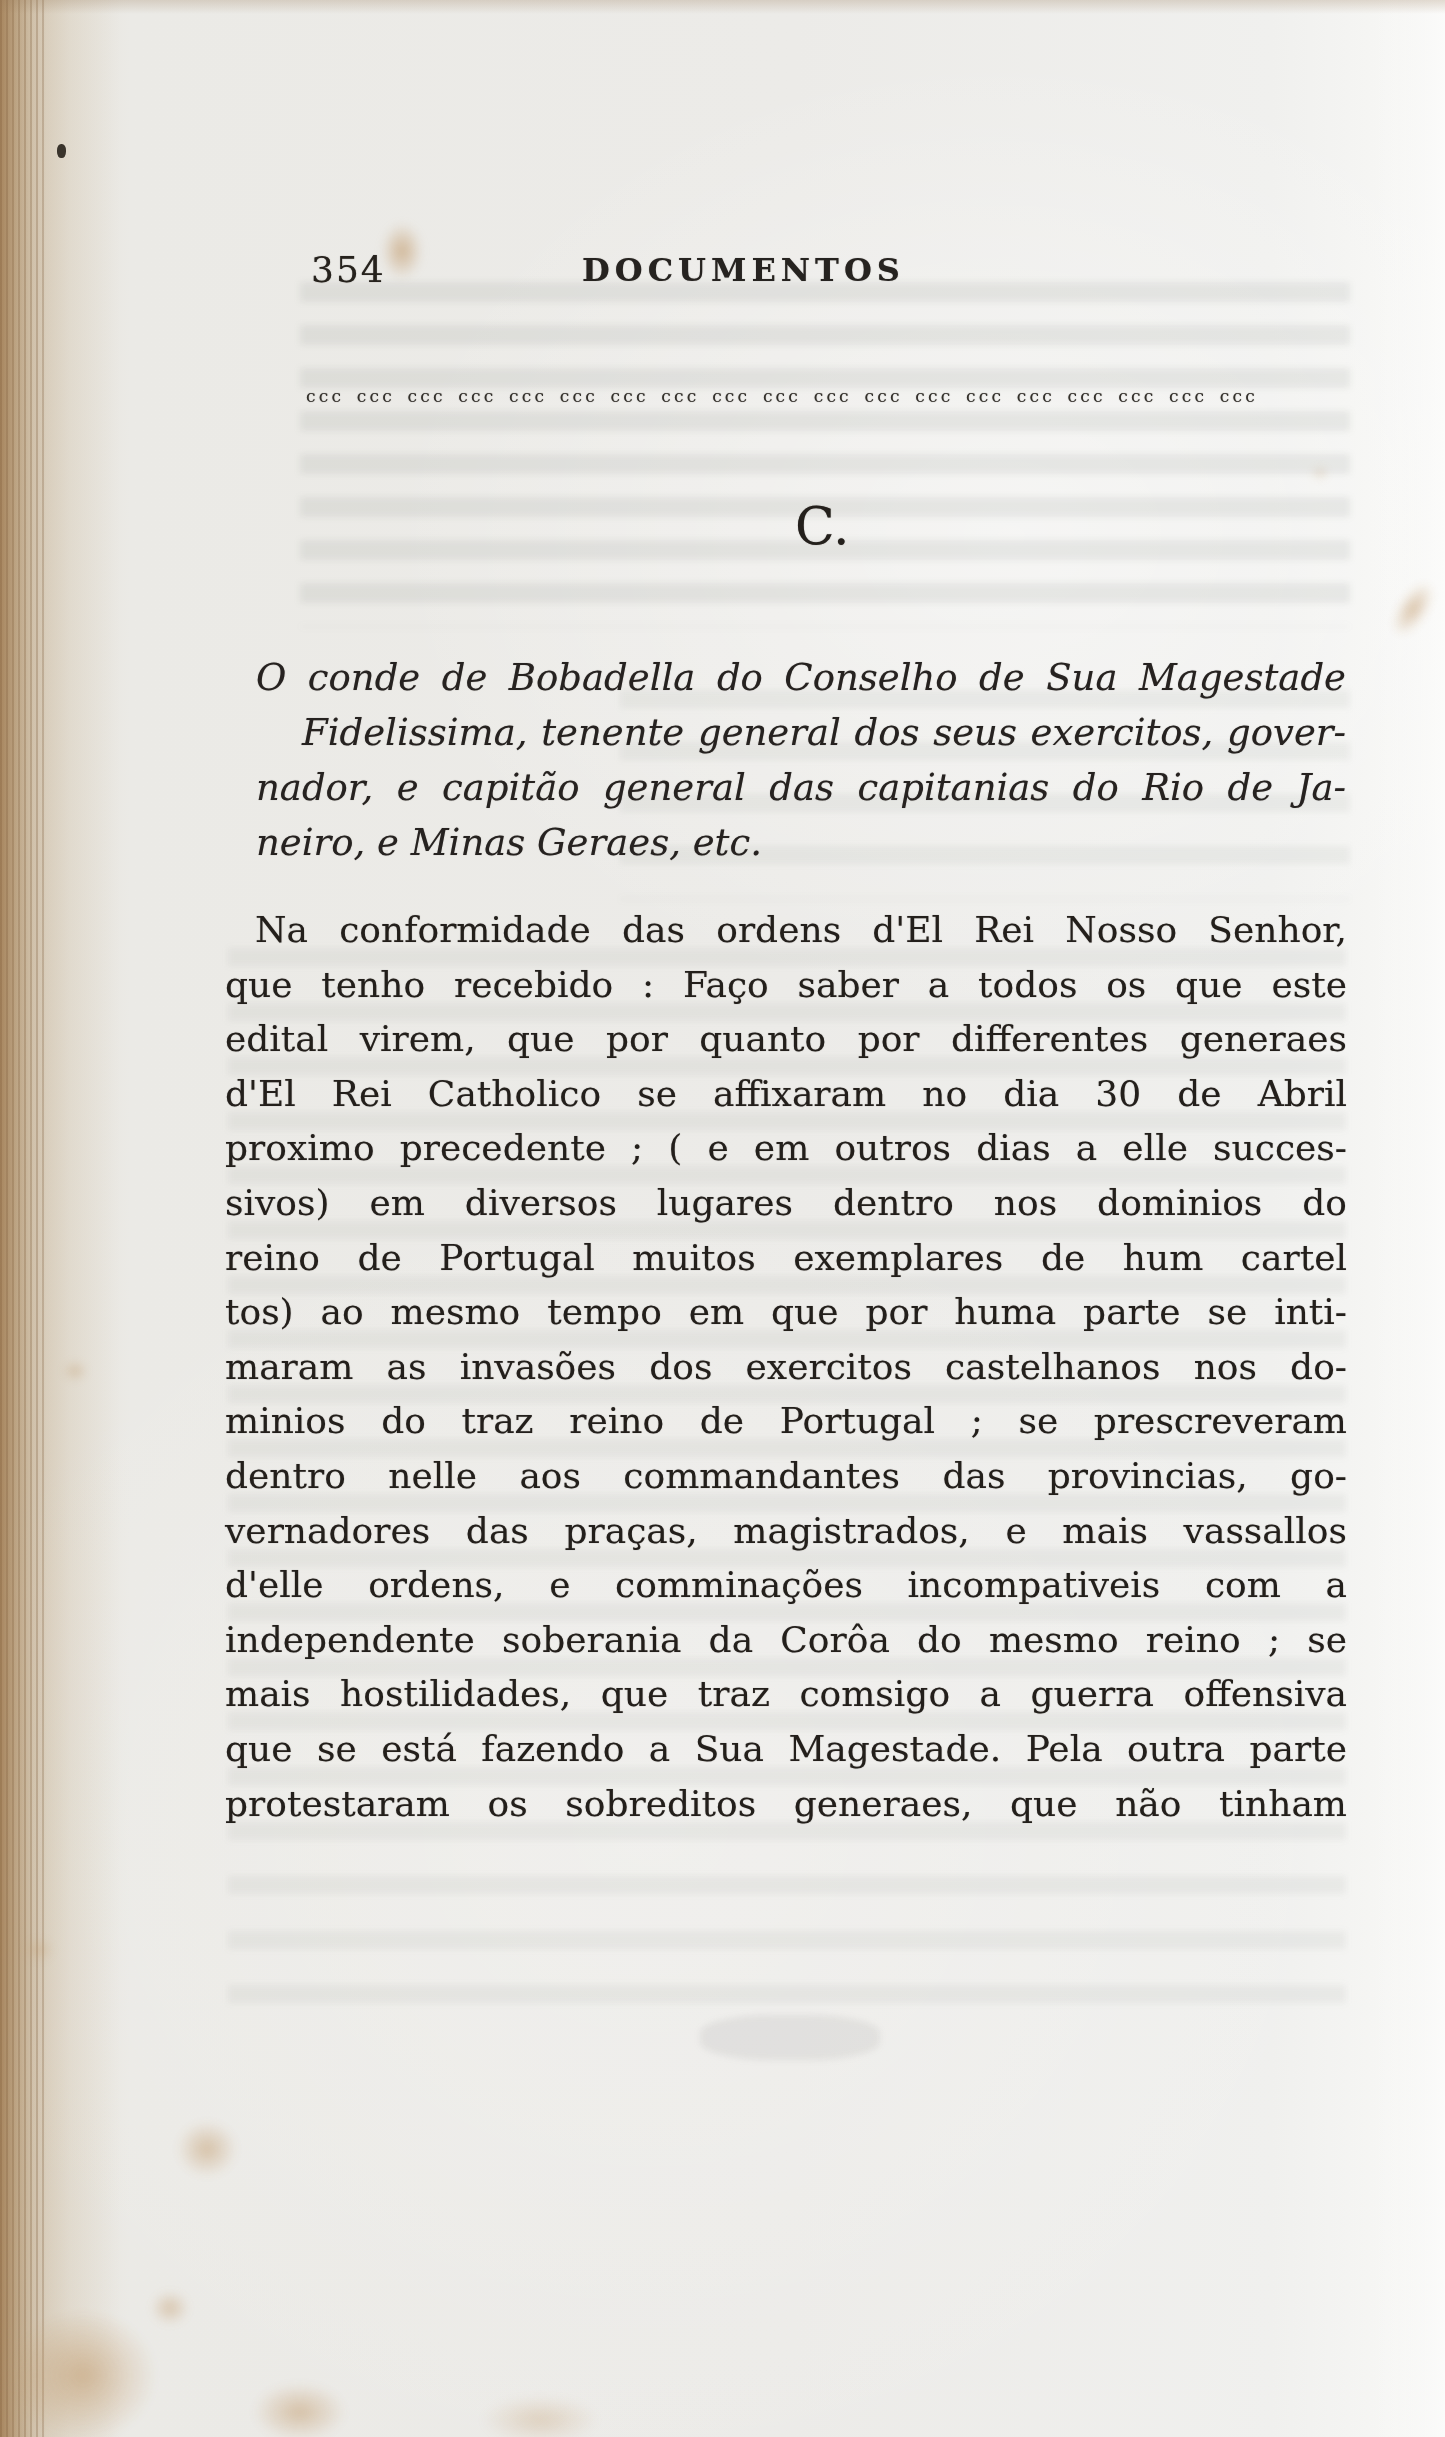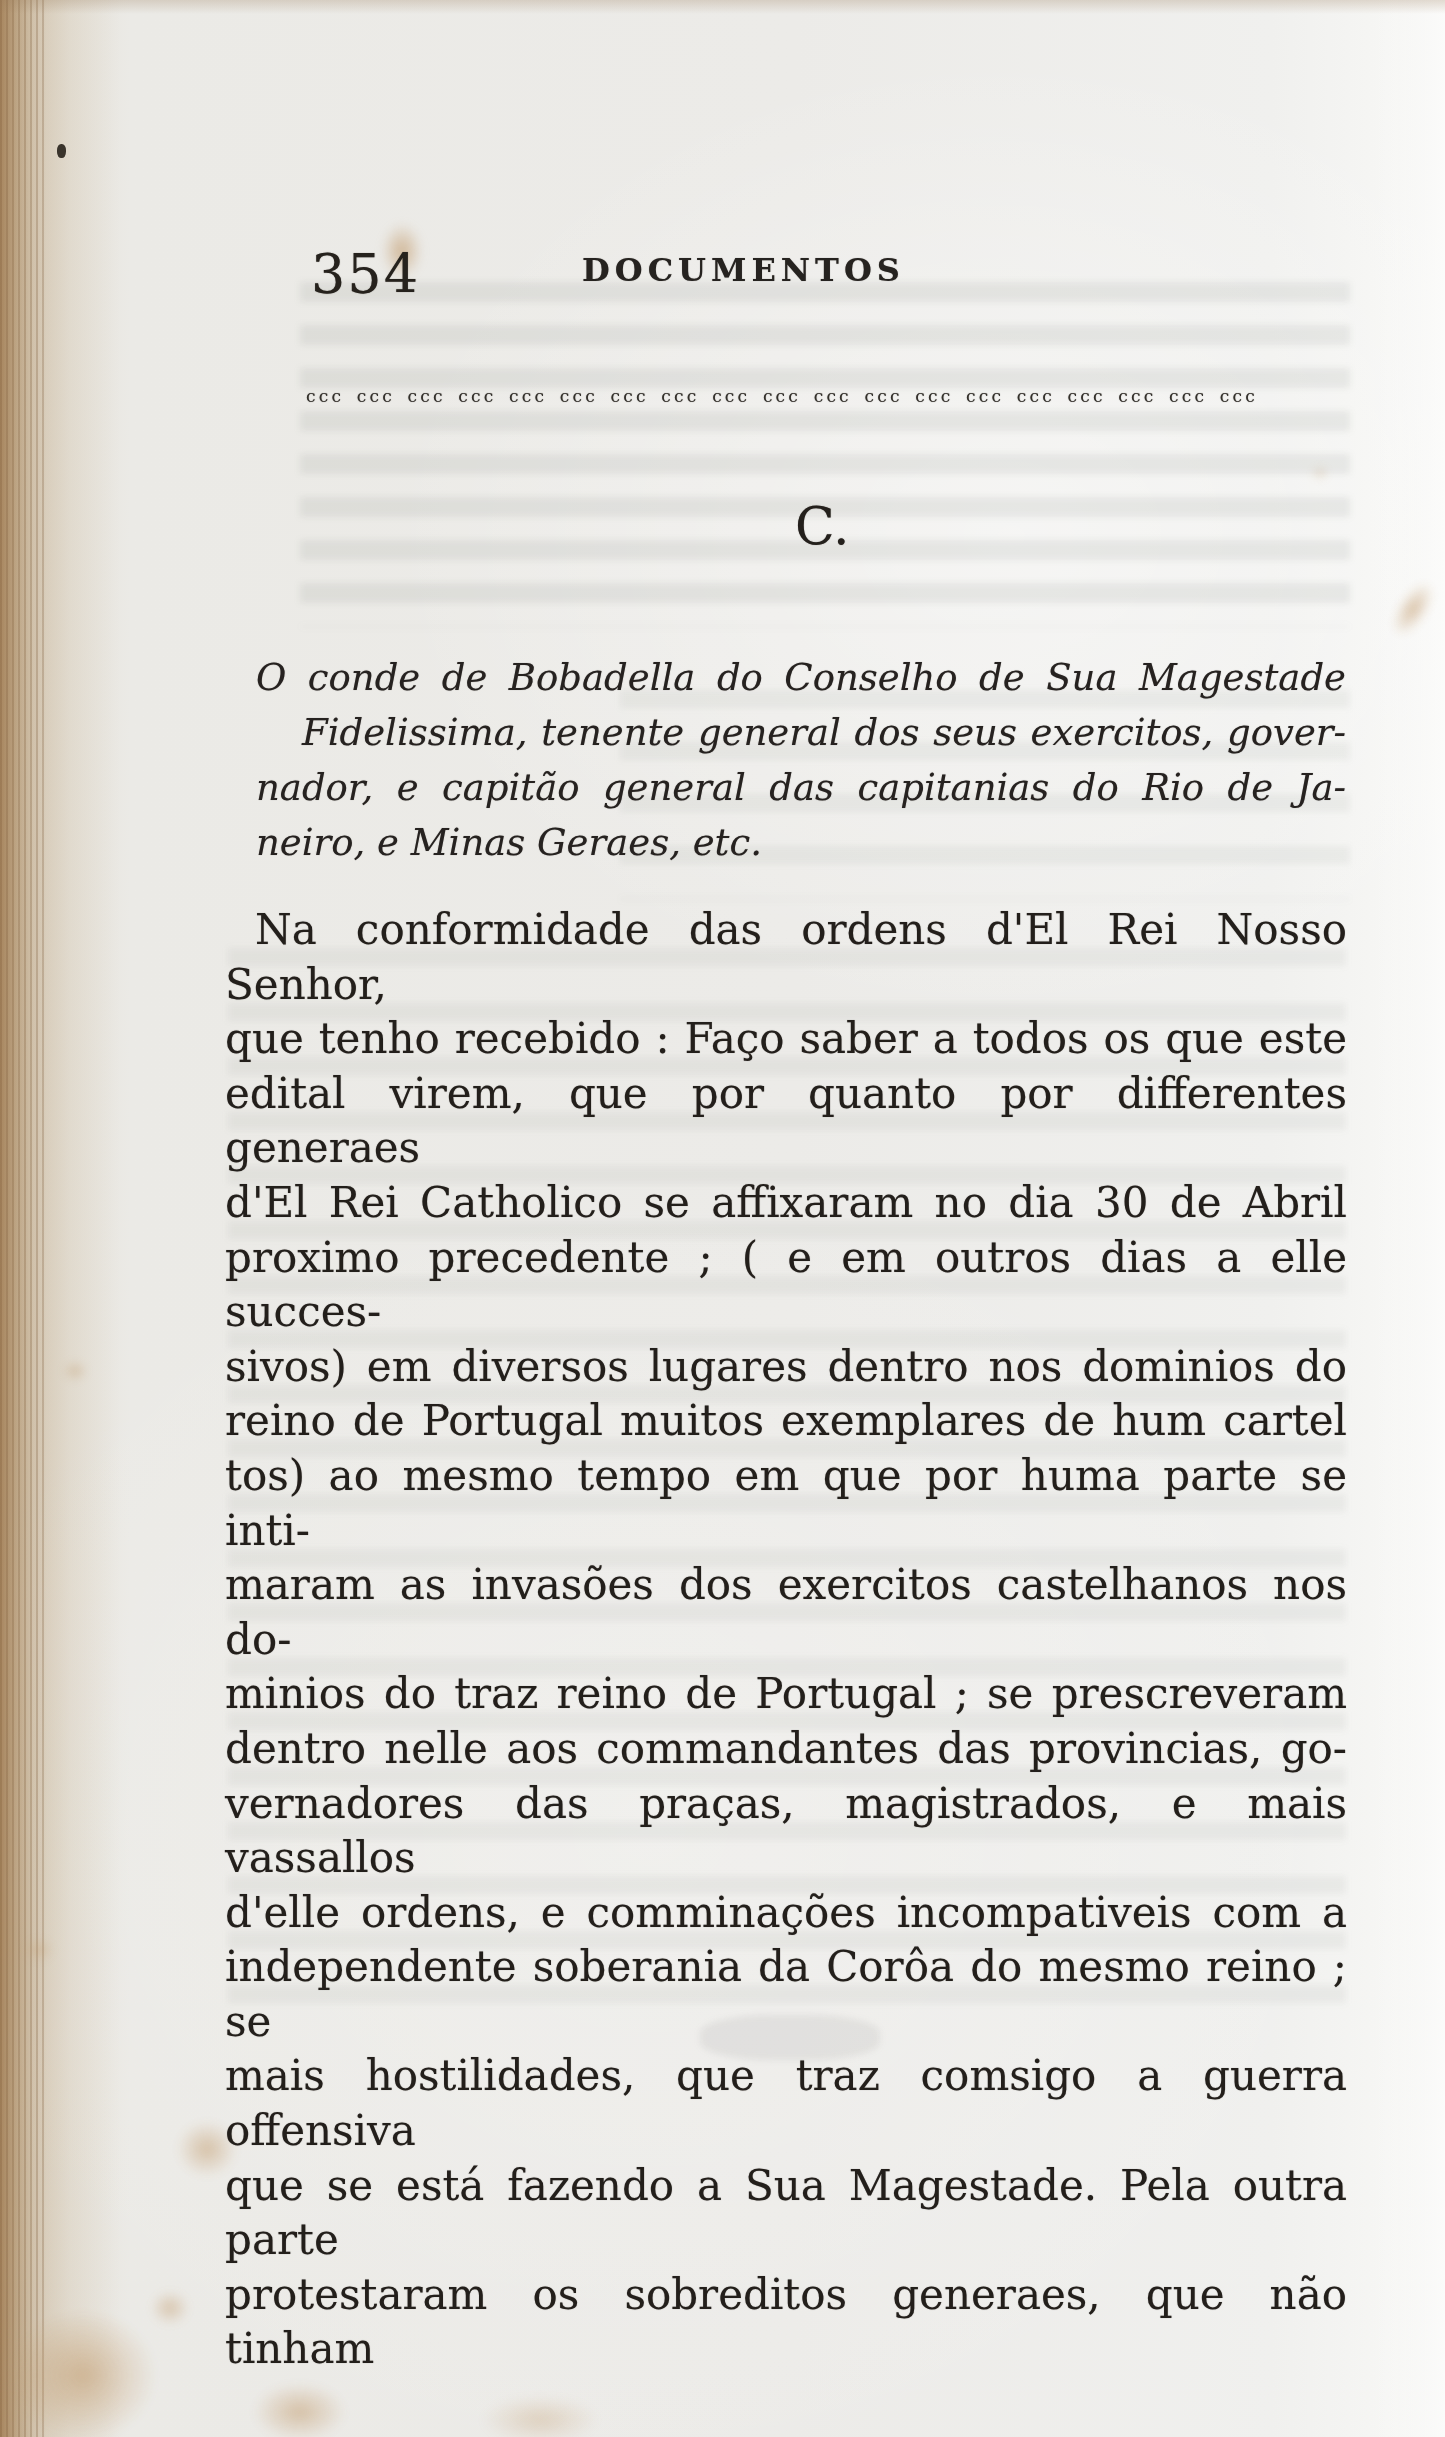--- a/index.html
+++ b/index.html
@@ -35,22 +35,22 @@
   .right-sheen {
     position: absolute; right: 0; top: 0; width: 70px; height: 100%;
     background: linear-gradient(270deg, rgba(252,252,251,0.9), rgba(252,252,251,0) 100%);
   }
   .top-edge {
     position: absolute; left: 0; top: 0; width: 100%; height: 14px;
     background: linear-gradient(180deg, rgba(150,120,85,0.25), rgba(150,120,85,0) 100%);
   }
 
   .page-number {
-    position: absolute; left: 311px; top: 243px;
-    font-size: 54px; letter-spacing: 2px; color: #26221d;
+    position: absolute; left: 311px; top: 249px;
+    font-size: 36px; letter-spacing: 2px; color: #26221d;
     text-shadow: 0 0 1px rgba(40,34,28,0.55);
   }
   .running-header {
     position: absolute; left: 582px; top: 251px;
     font-size: 32px; font-weight: 700; letter-spacing: 5px; color: #262320;
     text-shadow: 0 0 1px rgba(40,34,28,0.45);
   }
   .ornament {
     position: absolute; left: 306px; top: 386px; width: 950px;
     font-size: 17px; letter-spacing: 3.2px; word-spacing: 4px;
@@ -70,21 +70,21 @@
     color: #262攻22;
     color: #262220;
     text-shadow: 0 0 1px rgba(40,34,28,0.4);
   }
   .doc-title .title-line { text-align: justify; text-align-last: justify; }
   .doc-title .title-line:nth-child(2) { padding-left: 46px; }
   .doc-title .title-line:last-child { text-align-last: left; }
 
   .body-block {
     position: absolute; left: 225px; top: 903px; width: 1122px;
-    font-size: 42px; line-height: 54.6px; color: #231f1b;
+    font-size: 36px; line-height: 54.6px; color: #231f1b;
     text-shadow: 0 0 1px rgba(40,34,28,0.42);
   }
   .body-line { text-align: justify; text-align-last: justify; white-space: normal; }
   .body-line:first-child { text-indent: 30px; }
 
   
   .bleed { position: absolute; pointer-events: none; filter: blur(3px); }
   .bleed-a {
     left: 300px; top: 282px; width: 1050px; height: 345px;
     background: repeating-linear-gradient(180deg,

